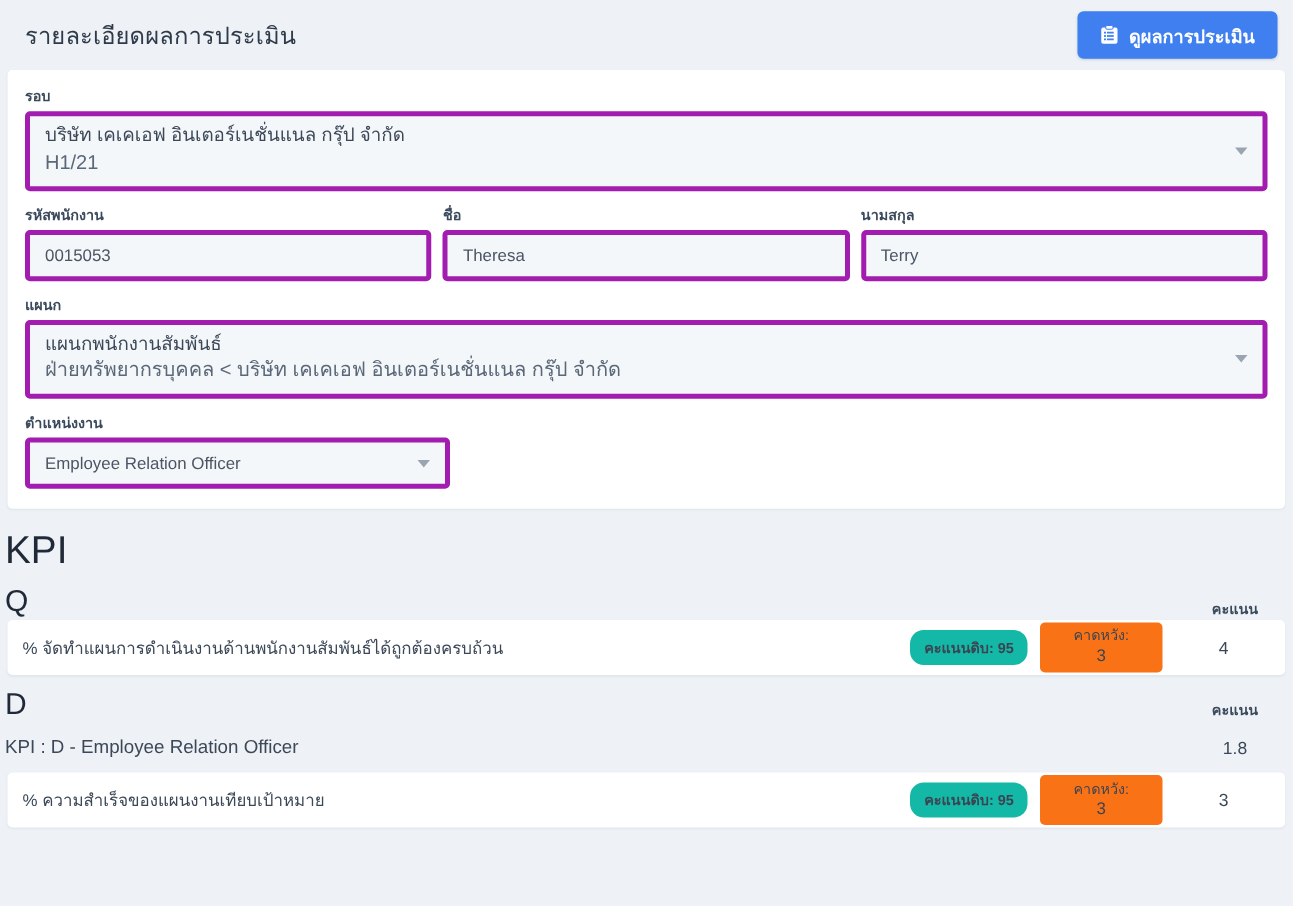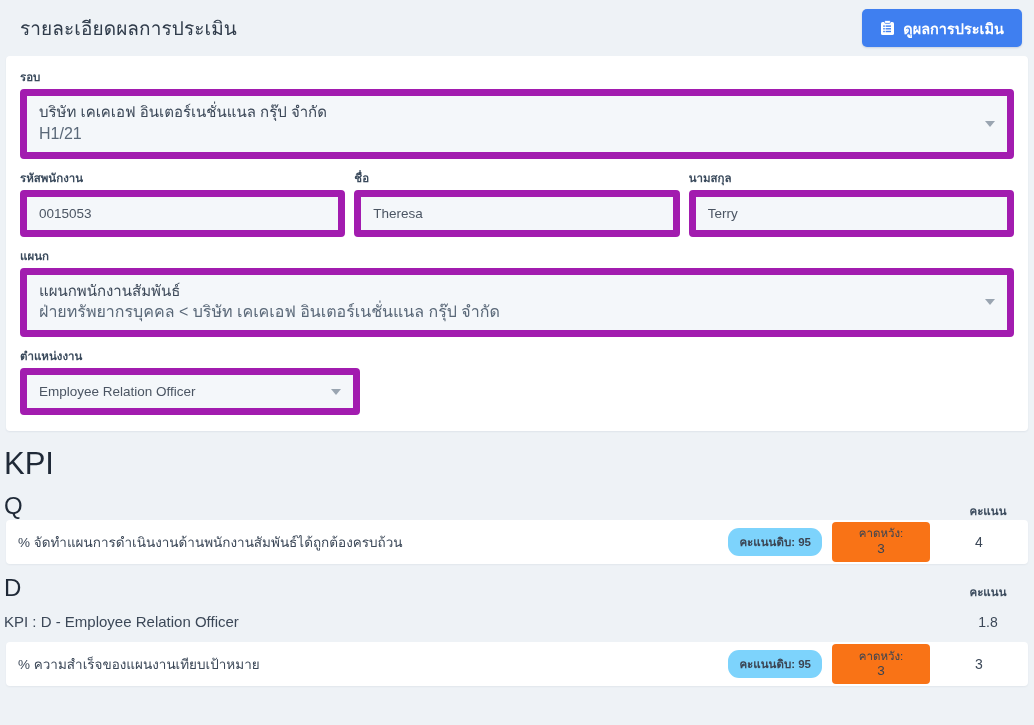--- a/index.html
+++ b/index.html
@@ -55,21 +55,21 @@
   .field:last-child { margin-bottom: 0; }
   .field-label {
     font-size: 11.5px;
     font-weight: 700;
     color: #3a4a5c;
     margin-bottom: 3px;
     display: block;
   }
   .control {
     background: #f4f7fa;
-    border: 7px solid #a21caf;
+    border: 4px solid #a21caf;
     border-radius: 4px;
     position: relative;
     padding: 9px 12px;
     min-height: 38px;
     display: flex;
     flex-direction: column;
     justify-content: center;
   }
   .control.two-line { padding: 7px 12px; }
   .control .val-main {
@@ -158,21 +158,21 @@
     box-shadow: 0 1px 2px rgba(30,50,90,.06);
     padding-left: 12px;
     padding-right: 0;
   }
   .item-name {
     flex: 1 1 auto;
     font-size: 13.5px;
     color: #3c4858;
   }
   .raw-badge {
-    background: #7dd3fc;
+    background: #14b8a6;
     color: #3b4452;
     font-size: 11.5px;
     font-weight: 700;
     border-radius: 11px;
     padding: 5px 11px;
     white-space: nowrap;
     margin-right: 10px;
     text-align: right;
   }
   .expect-box {

